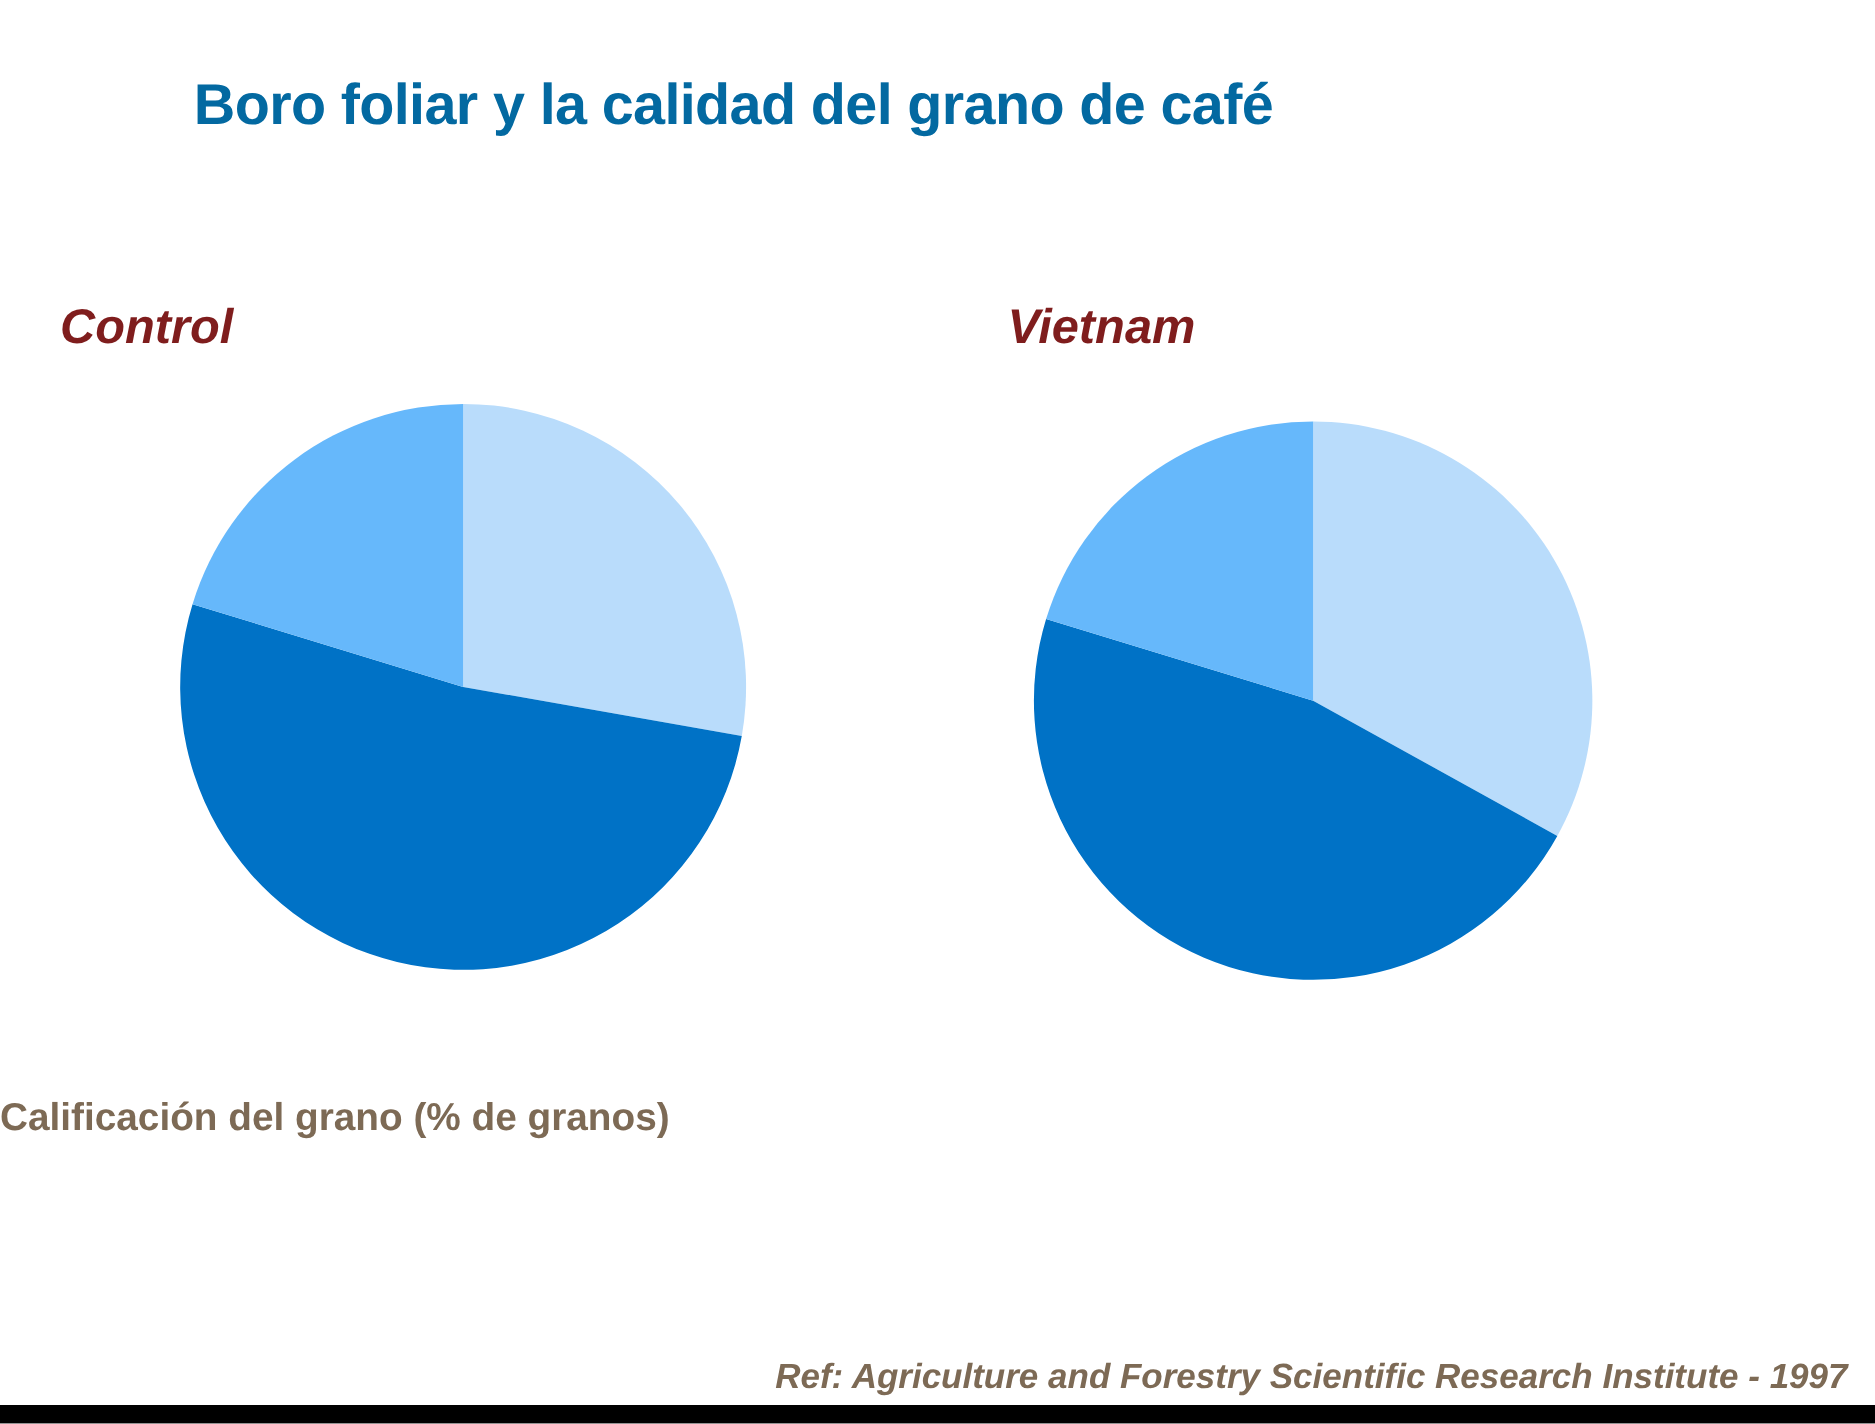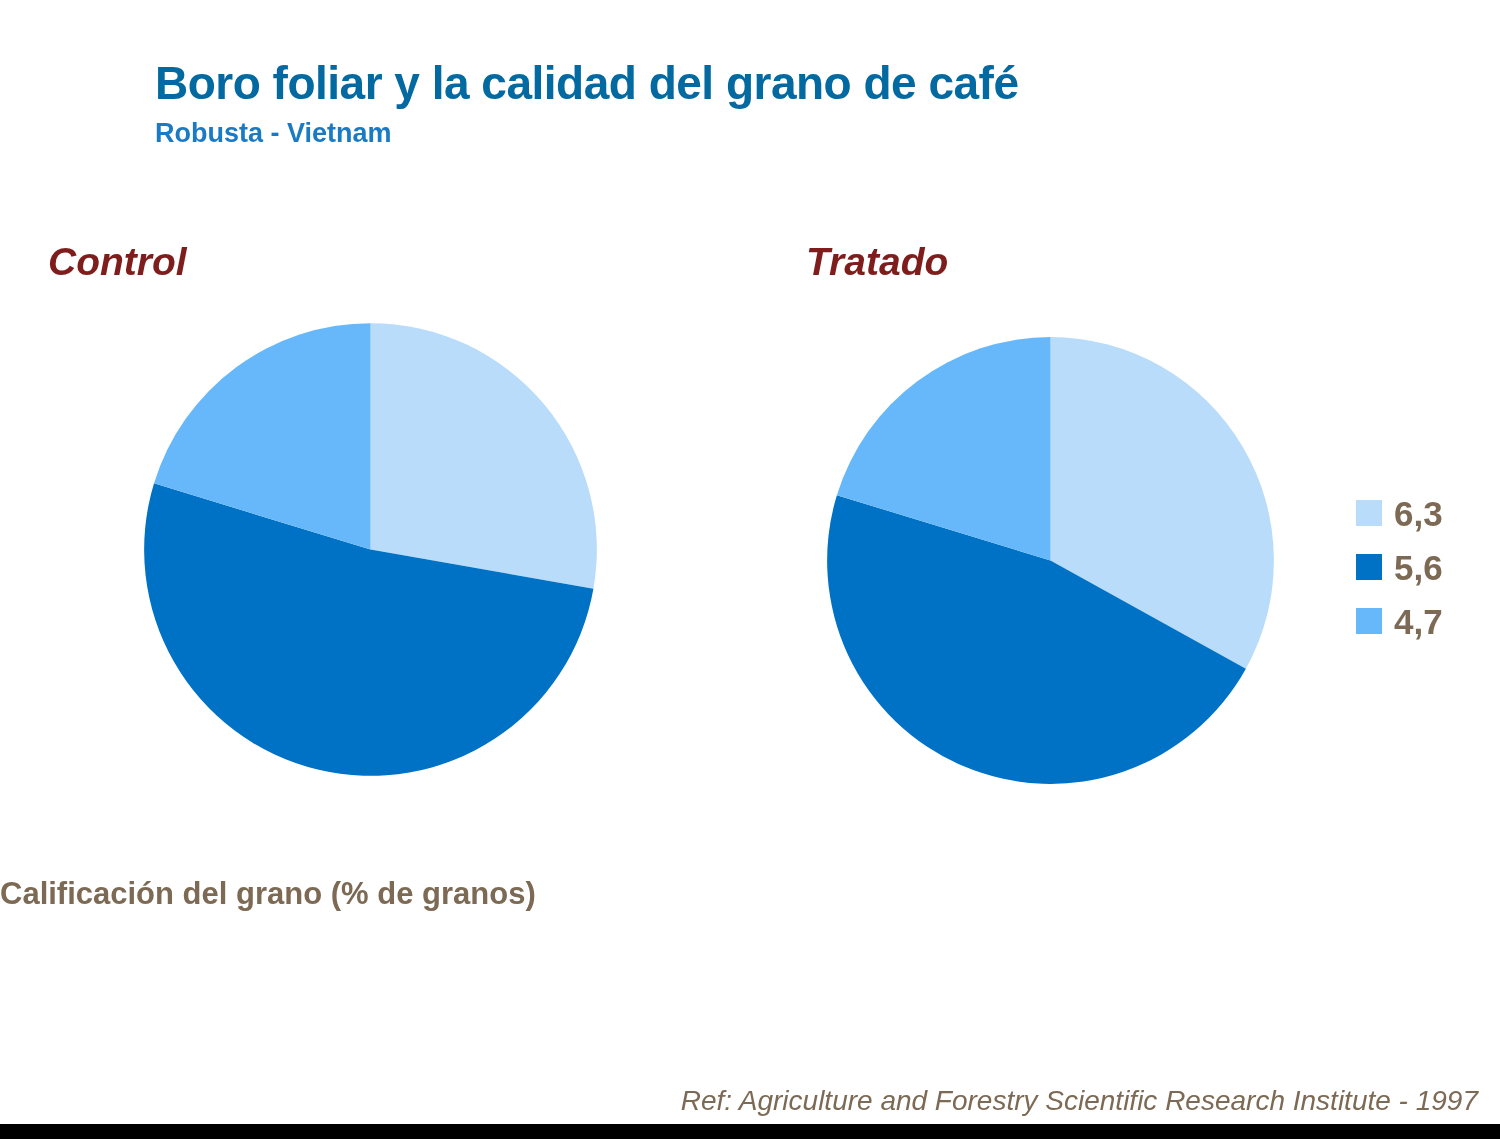--- a/index.html
+++ b/index.html
@@ -92,21 +92,21 @@
     font-weight: bold;
     color: #7d6a55;
   }
 
   
   #reference {
     position: absolute;
     right: 22px;
     top: 1085px;
     font-size: 28px;
-    font-weight: normal;
+    font-weight: bold;
     font-style: italic;
     color: #7d6a55;
     white-space: nowrap;
   }
 
   
   #bottom-bar {
     position: absolute;
     left: 0;
     top: 1124px;
@@ -114,25 +114,24 @@
     height: 15px;
     background: #000000;
   }
 </style>
 </head>
 <body>
 
 <div id="slide">
 
   <div id="title">Boro foliar y la calidad del grano de café</div>
-  <div id="subtitle">Robusta - Vietnam</div>
 
   <div id="caption-control" class="panel-caption">Control</div>
 
-  <div id="caption-tratado" class="panel-caption">Tratado</div>
+  <div id="caption-tratado" class="panel-caption">Vietnam</div>
 
   <div id="pie-control" class="pie-wrap">
     <svg viewBox="0 0 200 200">
       <g>
         <path d="M 100 100 L 100.000 0.500 A 99.5 99.5 0 0 1 197.988 117.278 Z" fill="#b9dcfb"></path>
         <path d="M 100 100 L 197.988 117.278 A 99.5 99.5 0 1 1 4.848 70.909 Z" fill="#0072c6"></path>
         <path d="M 100 100 L 4.848 70.909 A 99.5 99.5 0 0 1 100.000 0.500 Z" fill="#66b8fb"></path>
       </g>
     </svg>
   </div>
@@ -140,34 +139,20 @@
   <div id="pie-tratado" class="pie-wrap">
     <svg viewBox="0 0 200 200">
       <g>
         <path d="M 100 100 L 100.000 0.500 A 99.5 99.5 0 0 1 187.025 148.239 Z" fill="#b9dcfb"></path>
         <path d="M 100 100 L 187.025 148.239 A 99.5 99.5 0 0 1 4.848 70.909 Z" fill="#0072c6"></path>
         <path d="M 100 100 L 4.848 70.909 A 99.5 99.5 0 0 1 100.000 0.500 Z" fill="#66b8fb"></path>
       </g>
     </svg>
   </div>
 
-  <div id="legend">
-    <div class="legend-row">
-      <span class="legend-swatch" style="background: rgb(185, 220, 251);"></span>
-      <span class="legend-label">6,3</span>
-    </div>
-    <div class="legend-row">
-      <span class="legend-swatch" style="background: rgb(0, 114, 198);"></span>
-      <span class="legend-label">5,6</span>
-    </div>
-    <div class="legend-row">
-      <span class="legend-swatch" style="background: rgb(102, 184, 251);"></span>
-      <span class="legend-label">4,7</span>
-    </div>
-  </div>
 
   <div id="value-caption">Calificación del grano (% de granos)</div>
 
   <div id="reference">Ref: Agriculture and Forestry Scientific Research Institute - 1997</div>
 
   <div id="bottom-bar"></div>
 
 </div>
 
 </body></html>

